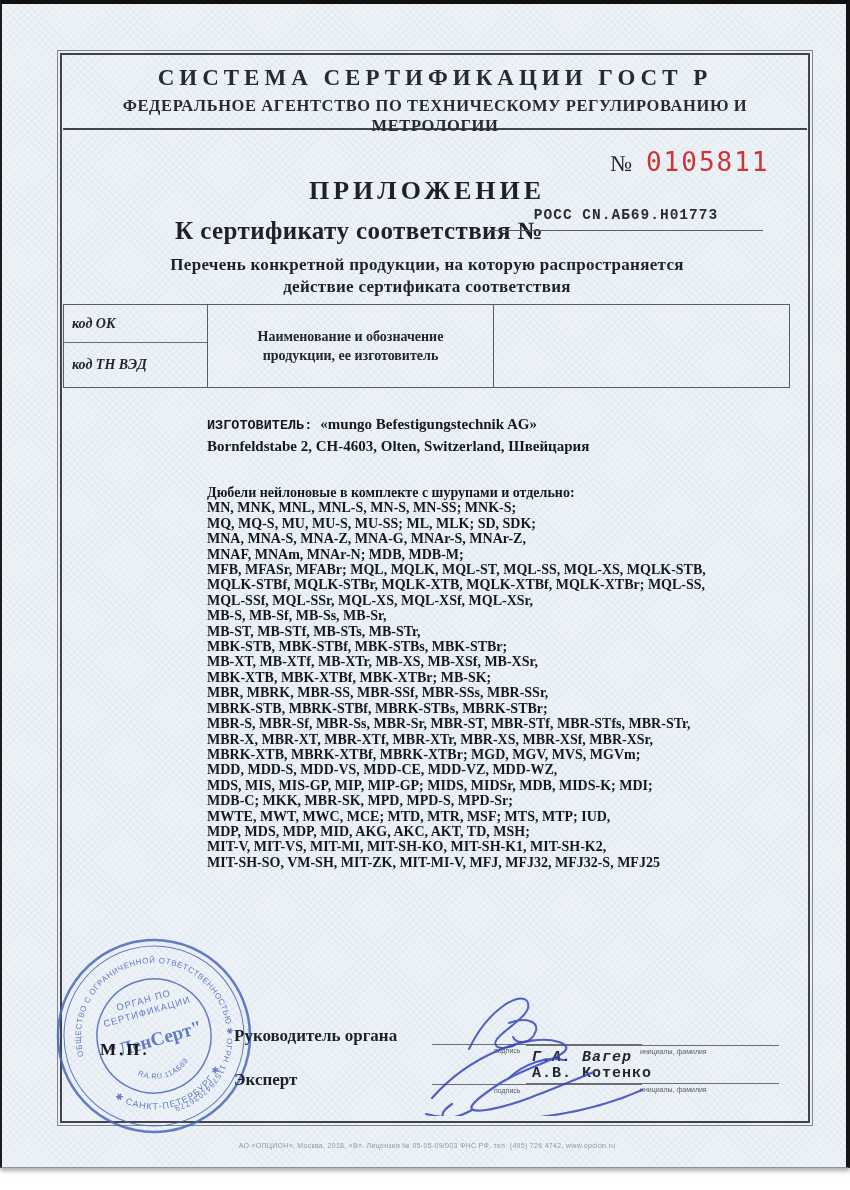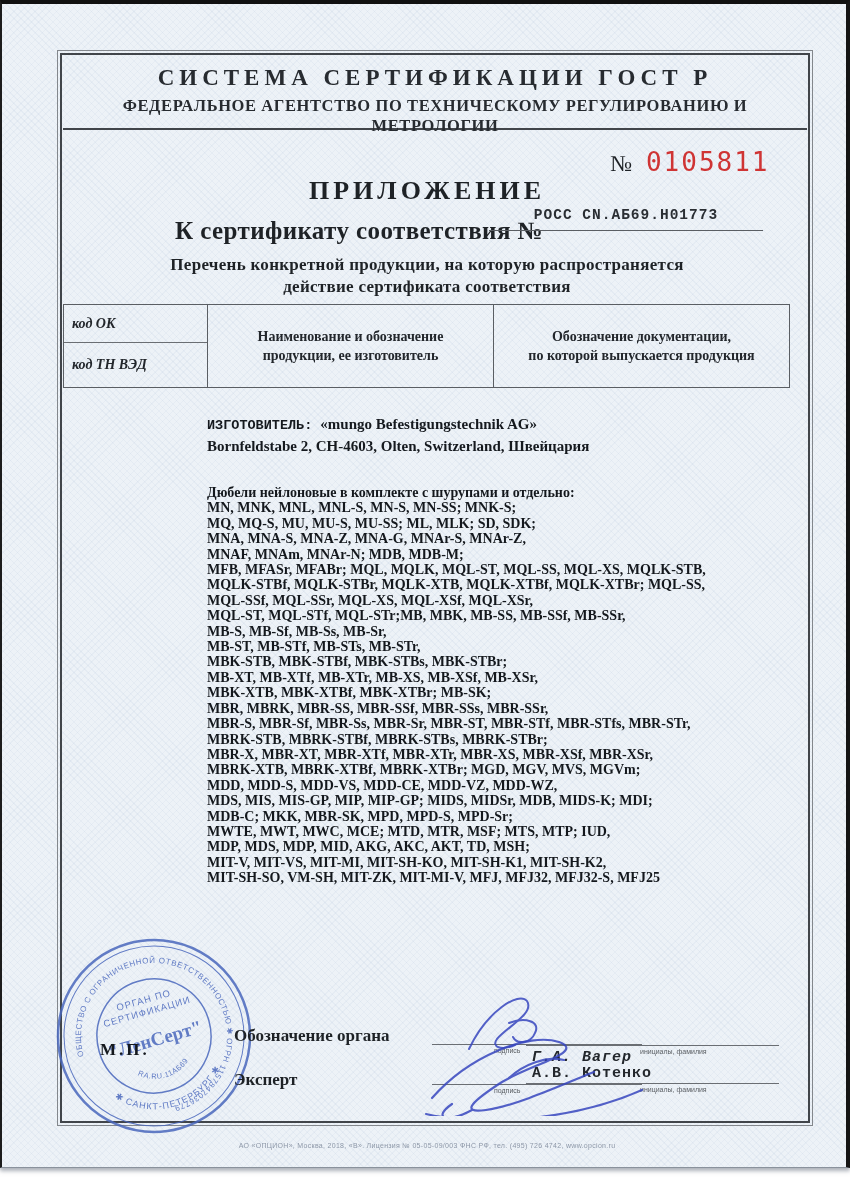--- a/index.html
+++ b/index.html
@@ -99,51 +99,46 @@
 
   <div class="ptable">
     <div class="c1">
       <div class="c1a">код ОК</div>
       <div class="c1b">код ТН ВЭД</div>
     </div>
     <div class="c2">
       <div>Наименование и обозначение</div>
       <div>продукции, ее изготовитель</div>
     </div>
-    <div class="c3">
-      <div>Обозначение документации,</div>
-      <div>по которой выпускается продукция</div>
-    </div>
   </div>
 
   <div class="manufacturer">
     <div>
       <span class="mf-label">ИЗГОТОВИТЕЛЬ:</span><span class="mf-name">«mungo Befestigungstechnik AG»</span>
     </div>
     <div class="mf-addr">Bornfeldstabe 2, CH-4603, Olten, Switzerland, Швейцария</div>
   </div>
 
   <div class="plist">
     <div>Дюбели нейлоновые в комплекте с шурупами и отдельно:</div>
     <div>MN, MNK, MNL, MNL-S, MN-S, MN-SS; MNK-S;</div>
     <div>MQ, MQ-S, MU, MU-S, MU-SS; ML, MLK; SD, SDK;</div>
     <div>MNA, MNA-S, MNA-Z, MNA-G, MNAr-S, MNAr-Z,</div>
     <div>MNAF, MNAm, MNAr-N; MDB, MDB-M;</div>
     <div>MFB, MFASr, MFABr; MQL, MQLK, MQL-ST, MQL-SS, MQL-XS, MQLK-STB,</div>
     <div>MQLK-STBf, MQLK-STBr, MQLK-XTB, MQLK-XTBf, MQLK-XTBr; MQL-SS,</div>
     <div>MQL-SSf, MQL-SSr, MQL-XS, MQL-XSf, MQL-XSr,</div>
-    <div>MQL-ST, MQL-STf, MQL-STr;MB, MBK, MB-SS, MB-SSf, MB-SSr,</div>
     <div>MB-S, MB-Sf, MB-Ss, MB-Sr,</div>
     <div>MB-ST, MB-STf, MB-STs,  MB-STr,</div>
     <div>MBK-STB, MBK-STBf, MBK-STBs, MBK-STBr;</div>
     <div>MB-XT, MB-XTf, MB-XTr, MB-XS, MB-XSf, MB-XSr,</div>
     <div>MBK-XTB, MBK-XTBf, MBK-XTBr; MB-SK;</div>
     <div>MBR, MBRK, MBR-SS, MBR-SSf, MBR-SSs, MBR-SSr,</div>
+    <div>MBRK-STB, MBRK-STBf, MBRK-STBs, MBRK-STBr;</div>
     <div>MBR-S, MBR-Sf, MBR-Ss, MBR-Sr, MBR-ST, MBR-STf, MBR-STfs, MBR-STr,</div>
-    <div>MBRK-STB, MBRK-STBf, MBRK-STBs, MBRK-STBr;</div>
     <div>MBR-X, MBR-XT, MBR-XTf, MBR-XTr, MBR-XS,  MBR-XSf, MBR-XSr,</div>
     <div>MBRK-XTB, MBRK-XTBf, MBRK-XTBr; MGD, MGV, MVS, MGVm;</div>
     <div>MDD, MDD-S, MDD-VS, MDD-CE, MDD-VZ, MDD-WZ,</div>
     <div>MDS, MIS, MIS-GP, MIP, MIP-GP; MIDS, MIDSr, MDB, MIDS-K; MDI;</div>
     <div>MDB-C; MKK, MBR-SK, MPD, MPD-S, MPD-Sr;</div>
     <div>MWTE, MWT, MWC, MCE; MTD, MTR, MSF; MTS, MTP; IUD,</div>
     <div>MDP, MDS, MDP, MID, AKG, AKC, AKT, TD, MSH;</div>
     <div>MIT-V,  MIT-VS, MIT-MI, MIT-SH-KO, MIT-SH-K1, MIT-SH-K2,</div>
     <div>MIT-SH-SO, VM-SH, MIT-ZK, MIT-MI-V, MFJ,  MFJ32, MFJ32-S, MFJ25</div>
   </div>
@@ -170,21 +165,21 @@
         <textPath href="#arcReg" startOffset="50%">RA.RU.11АБ69</textPath>
       </text>
       <text x="100" y="66" text-anchor="middle" font-family="Liberation Sans, sans-serif" font-size="9.5" letter-spacing="1" fill="#4a68bd">ОРГАН ПО</text>
       <text x="100" y="78" text-anchor="middle" font-family="Liberation Sans, sans-serif" font-size="9.5" letter-spacing="1" fill="#4a68bd">СЕРТИФИКАЦИИ</text>
       <text x="100" y="110" text-anchor="middle" font-family="Liberation Serif, serif" font-weight="bold" font-size="19" fill="#4a68bd">"ЛенСерт"</text>
     </svg>
   </div>
 
   <div class="seal-mark">М.П.</div>
 
-  <div class="sig-label" style="left:232px;top:1022px;">Обозначение органа</div>
+  <div class="sig-label" style="left:232px;top:1022px;">Руководитель органа</div>
   <div class="sig-line" style="left:430px;top:1040px;width:210px;"></div>
   <div class="sig-caption" style="left:492px;top:1043px;">подпись</div>
   <div class="sig-name" style="left:530px;top:1045px;font-style:italic;">Г.А. Вагер</div>
   <div class="sig-line" style="left:524px;top:1041px;width:253px;"></div>
   <div class="sig-caption" style="left:638px;top:1044px;">инициалы, фамилия</div>
 
   <div class="sig-label" style="left:232px;top:1066px;">Эксперт</div>
   <div class="sig-line" style="left:430px;top:1080px;width:210px;"></div>
   <div class="sig-caption" style="left:492px;top:1083px;">подпись</div>
   <div class="sig-name" style="left:530px;top:1061px;">А.В. Котенко</div>

